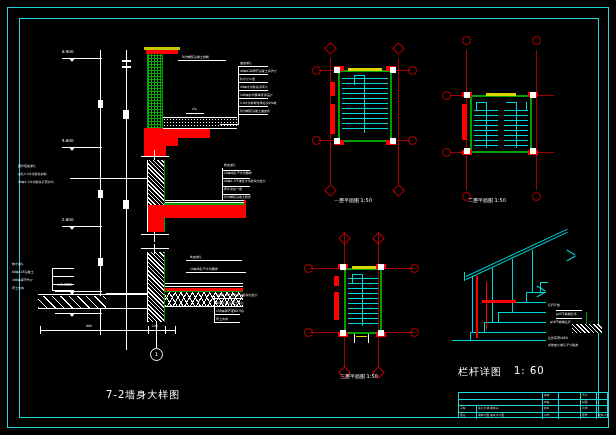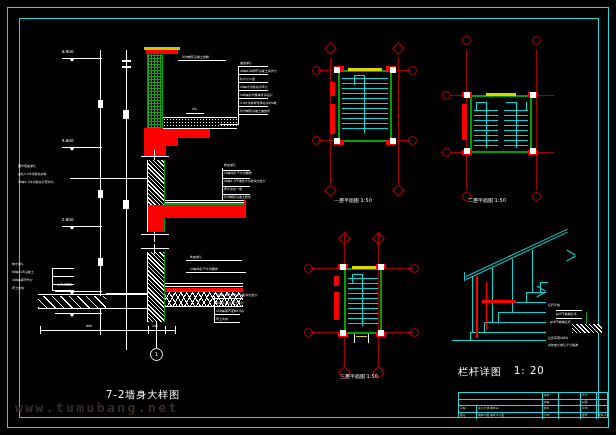--- a/index.html
+++ b/index.html
@@ -70,21 +70,20 @@
   .wm-url{left:15px;top:400px;font-size:13px;letter-spacing:2.4px;font-family:"DejaVu Sans Mono","Liberation Mono",monospace;}
 </style>
 </head>
 <body>
 
 <div id="stage">
 
   <div class="frame-outer"></div>
   <div class="frame-inner"></div>
 
-  <div class="wm wm-url">www.tumubang.net</div>
 
   <div>
 
     <div class="ln wht" style="left:100px;top:50px;width:1px;height:285px;"></div>
 
     <div class="ln wht" style="left:62px;top:58px;width:40px;height:1px;"></div>
     <div class="ell-mark" style="left:69px;top:58px;"></div>
     <div class="txt" style="left:62px;top:50px;font-size:4px;">8.900</div>
 
     <div class="ln wht" style="left:62px;top:147px;width:40px;height:1px;"></div>
@@ -440,21 +439,21 @@
     <div class="ln wht" style="left:556px;top:310px;width:26px;height:1px;"></div>
     <div class="txt" style="left:556px;top:312px;">φ25不锈钢扶手</div>
     <div class="ln wht" style="left:556px;top:318px;width:26px;height:1px;"></div>
     <div class="txt" style="left:550px;top:320px;">φ16不锈钢立杆</div>
     <div class="ln grn" style="left:586px;top:312px;width:1px;height:12px;"></div>
     <div class="hatch-diag" style="position:absolute;left:572px;top:324px;width:30px;height:9px;"></div>
     <div class="txt" style="left:548px;top:336px;">栏板高度1050</div>
     <div class="txt" style="left:548px;top:343px;">踏步面层做法详见建施</div>
 
     <div class="cap cap-main" style="left:458px;top:365px;">栏杆详图</div>
-    <div class="cap cap-main" style="left:514px;top:365px;">1: 20</div>
+    <div class="cap cap-main" style="left:514px;top:365px;">1: 60</div>
   </div>
 
   <div class="tb" style="left:458px;top:392px;width:150px;height:26px;">
 
     <div class="tb-cell" style="left:0;top:0;width:84px;height:6.5px;"></div>
     <div class="tb-cell" style="left:84px;top:0;width:16px;height:6.5px;">审定</div>
     <div class="tb-cell" style="left:100px;top:0;width:22px;height:6.5px;"></div>
     <div class="tb-cell" style="left:122px;top:0;width:16px;height:6.5px;">设计</div>
     <div class="tb-cell" style="left:138px;top:0;width:12px;height:6.5px;border-right:none;"></div>
 

